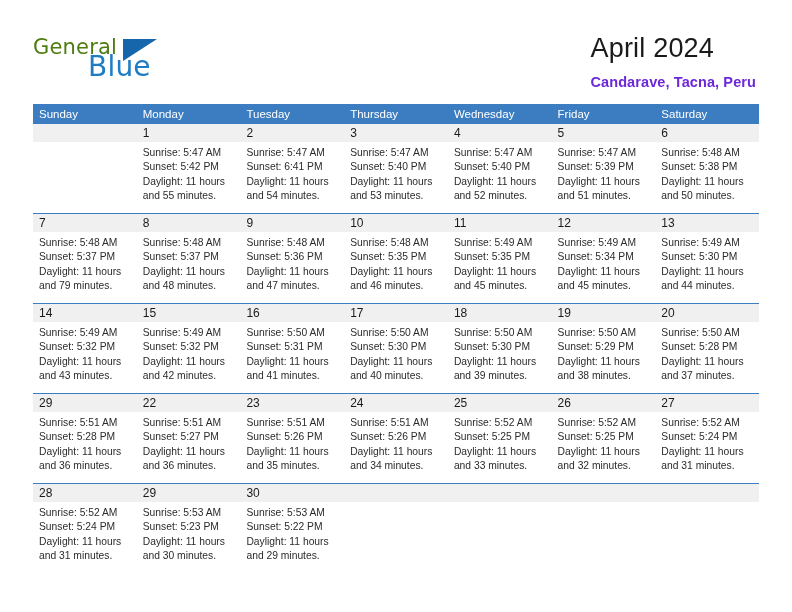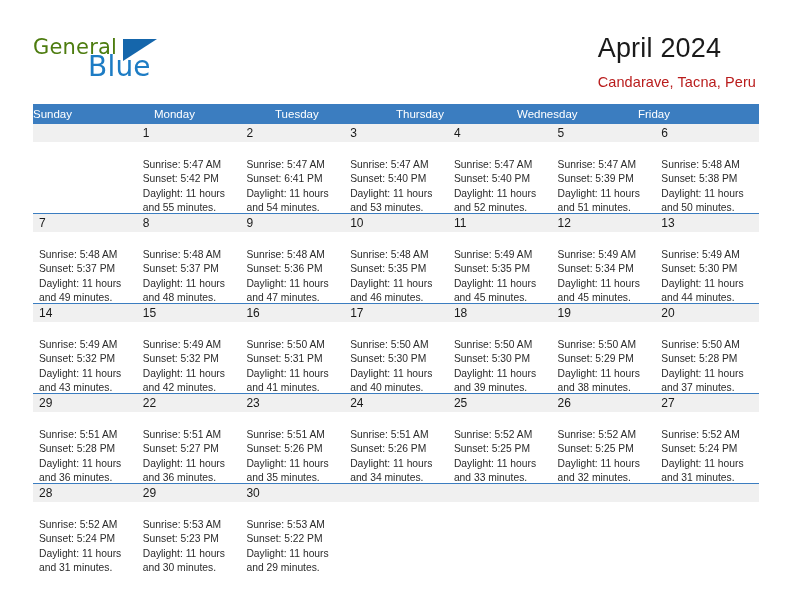--- a/index.html
+++ b/index.html
@@ -81,22 +81,22 @@
   }
   .month-title {
     font-size: 27px;
     font-weight: 400;
     color: #1a1a1a;
     line-height: 32px;
     letter-spacing: 0.2px;
   }
   .location-title {
     font-size: 14.5px;
-    font-weight: 400;
-    color: #b91c1c;
+    font-weight: 700;
+    color: #6d28d9;
     line-height: 20px;
     margin-top: 8px;
     letter-spacing: 0.1px;
   }
 
   
   .calendar {
     position: absolute;
     left: 33px;
     top: 104px;
@@ -108,20 +108,21 @@
     width: 726px;
     background: #3b7dc0;
     height: 20px;
   }
   .weekday {
     flex: 1 1 0;
     box-sizing: border-box;
     color: #ffffff;
     font-size: 11.5px;
     line-height: 20px;
+    padding-left: 6px;
     white-space: nowrap;
     overflow: hidden;
   }
 
   .week-row {
     display: flex;
     width: 726px;
     border-top: 1.2px solid #3b7dc0;
   }
   .week-row.first {
@@ -144,21 +145,21 @@
     line-height: 18px;
     color: #1a1a1a;
     padding-left: 6px;
     box-sizing: border-box;
   }
   .day-cell.empty .day-number {
     background: #f0f0f0;
   }
 
   .day-body {
-    padding: 16px 6px 0 6px;
+    padding: 4px 6px 0 6px;
     box-sizing: border-box;
   }
   .day-line {
     font-size: 10.3px;
     line-height: 14.4px;
     color: #2b2b2b;
     white-space: nowrap;
   }
 </style>
 </head>
@@ -182,20 +183,21 @@
   </div>
 
   <div class="calendar">
     <div class="weekday-row">
         <div class="weekday">Sunday</div>
         <div class="weekday">Monday</div>
         <div class="weekday">Tuesday</div>
         <div class="weekday">Thursday</div>
         <div class="weekday">Wednesday</div>
         <div class="weekday">Friday</div>
+        <div class="weekday">Saturday</div>
       </div>
     <div id="weeks-container">
         <div class="week-row first">
           <div class="day-cell empty">
             <div class="day-number"></div>
           </div>
           <div class="day-cell">
             <div class="day-number">1</div>
             <div class="day-body">
               <div class="day-line">Sunrise: 5:47 AM</div>
@@ -250,21 +252,21 @@
             </div>
           </div>
         </div>
         <div class="week-row">
           <div class="day-cell">
             <div class="day-number">7</div>
             <div class="day-body">
               <div class="day-line">Sunrise: 5:48 AM</div>
               <div class="day-line">Sunset: 5:37 PM</div>
               <div class="day-line">Daylight: 11 hours</div>
-              <div class="day-line">and 49 minutes.</div>
+              <div class="day-line">and 79 minutes.</div>
             </div>
           </div>
           <div class="day-cell">
             <div class="day-number">8</div>
             <div class="day-body">
               <div class="day-line">Sunrise: 5:48 AM</div>
               <div class="day-line">Sunset: 5:37 PM</div>
               <div class="day-line">Daylight: 11 hours</div>
               <div class="day-line">and 48 minutes.</div>
             </div>

